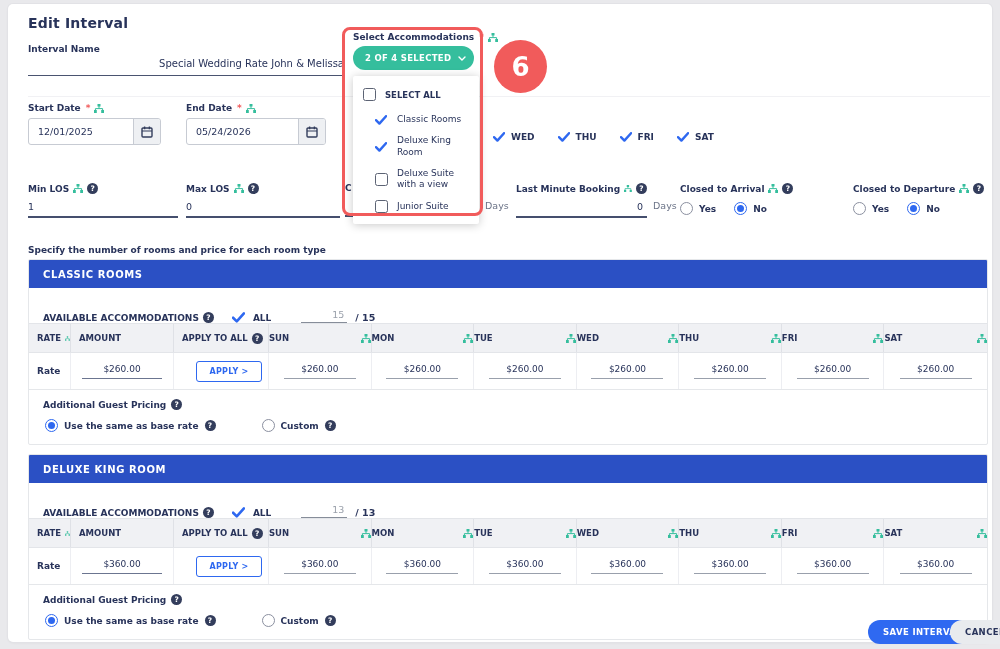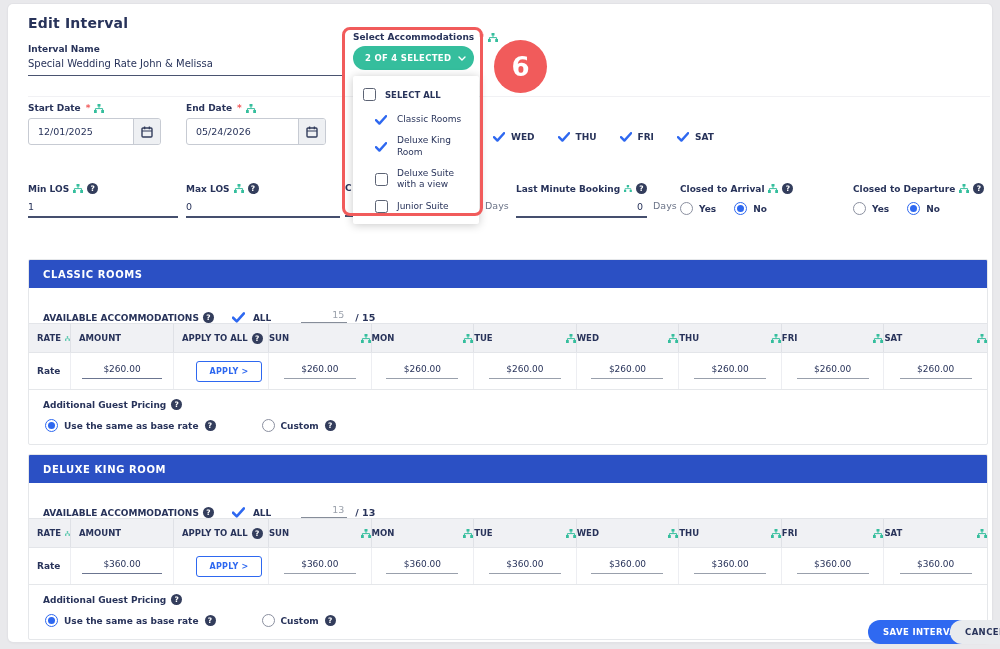--- a/index.html
+++ b/index.html
@@ -13,21 +13,21 @@
   .title { left:20px; top:11px; font-size:14px; font-weight:bold; letter-spacing:.2px; }
   .lbl { font-size:9px; font-weight:bold; color:#28335a; white-space:nowrap; display:flex; align-items:center; gap:4px; }
   .req { color:#f15b5b; font-weight:bold; font-size:9px; margin-left:1px; }
   .help { display:inline-block; width:11px; height:11px; border-radius:50%; background:#333d5c; color:#fff;
           font-size:7.5px; font-weight:bold; text-align:center; line-height:11px; flex:0 0 auto; }
   .divider { left:20px; top:92px; width:962px; height:1px; background:#f1f1f4; }
 
   
   .iv-label { left:20px; top:40px; }
   .iv-value { left:20px; top:54px; width:316px; font-size:10px; padding-bottom:6px;
-              border-bottom:1.5px solid #4a5370; background:transparent; }
+              border-bottom:1.5px solid #4a5370; background:transparent;text-align:right; }
 
   
   .dgroup { display:flex; flex-direction:column; gap:5px; }
   .datebox { display:flex; align-items:stretch; border:1px solid #c7cbd3; border-radius:3px; height:27px; background:#fff; overflow:hidden; }
   .datebox .val { flex:1; display:flex; align-items:center; padding-left:9px; font-size:9.5px; color:#28335a; }
   .calbtn { width:27px; display:flex; align-items:center; justify-content:center; background:#eef0f3; border-left:1px solid #c7cbd3; cursor:pointer; }
 
   
   .weekrow { left:485px; top:128px; display:flex; gap:23px; }
   .wk { display:flex; align-items:center; gap:6px; font-size:9px; font-weight:bold; }
@@ -314,20 +314,21 @@
     <div class="dd-row">
       <span class="ico">
             <span class="bx"></span>
           </span>
       <span class="itxt">Junior Suite</span>
     </div>
   </div>
   <div class="abs redbox"></div>
   <div class="abs badge">6</div>
 
+  <div class="abs note">Specify the number of rooms and price for each room type</div>
 
   <div class="abs sections" id="sections">
   <section class="room">
     <div class="room-head">
       <span>CLASSIC ROOMS</span>
     </div>
     <div class="avail">
       <span class="lbl" style="font-size:9px;">
               <span>AVAILABLE ACCOMMODATIONS</span>
         <span class="help">?</span>

